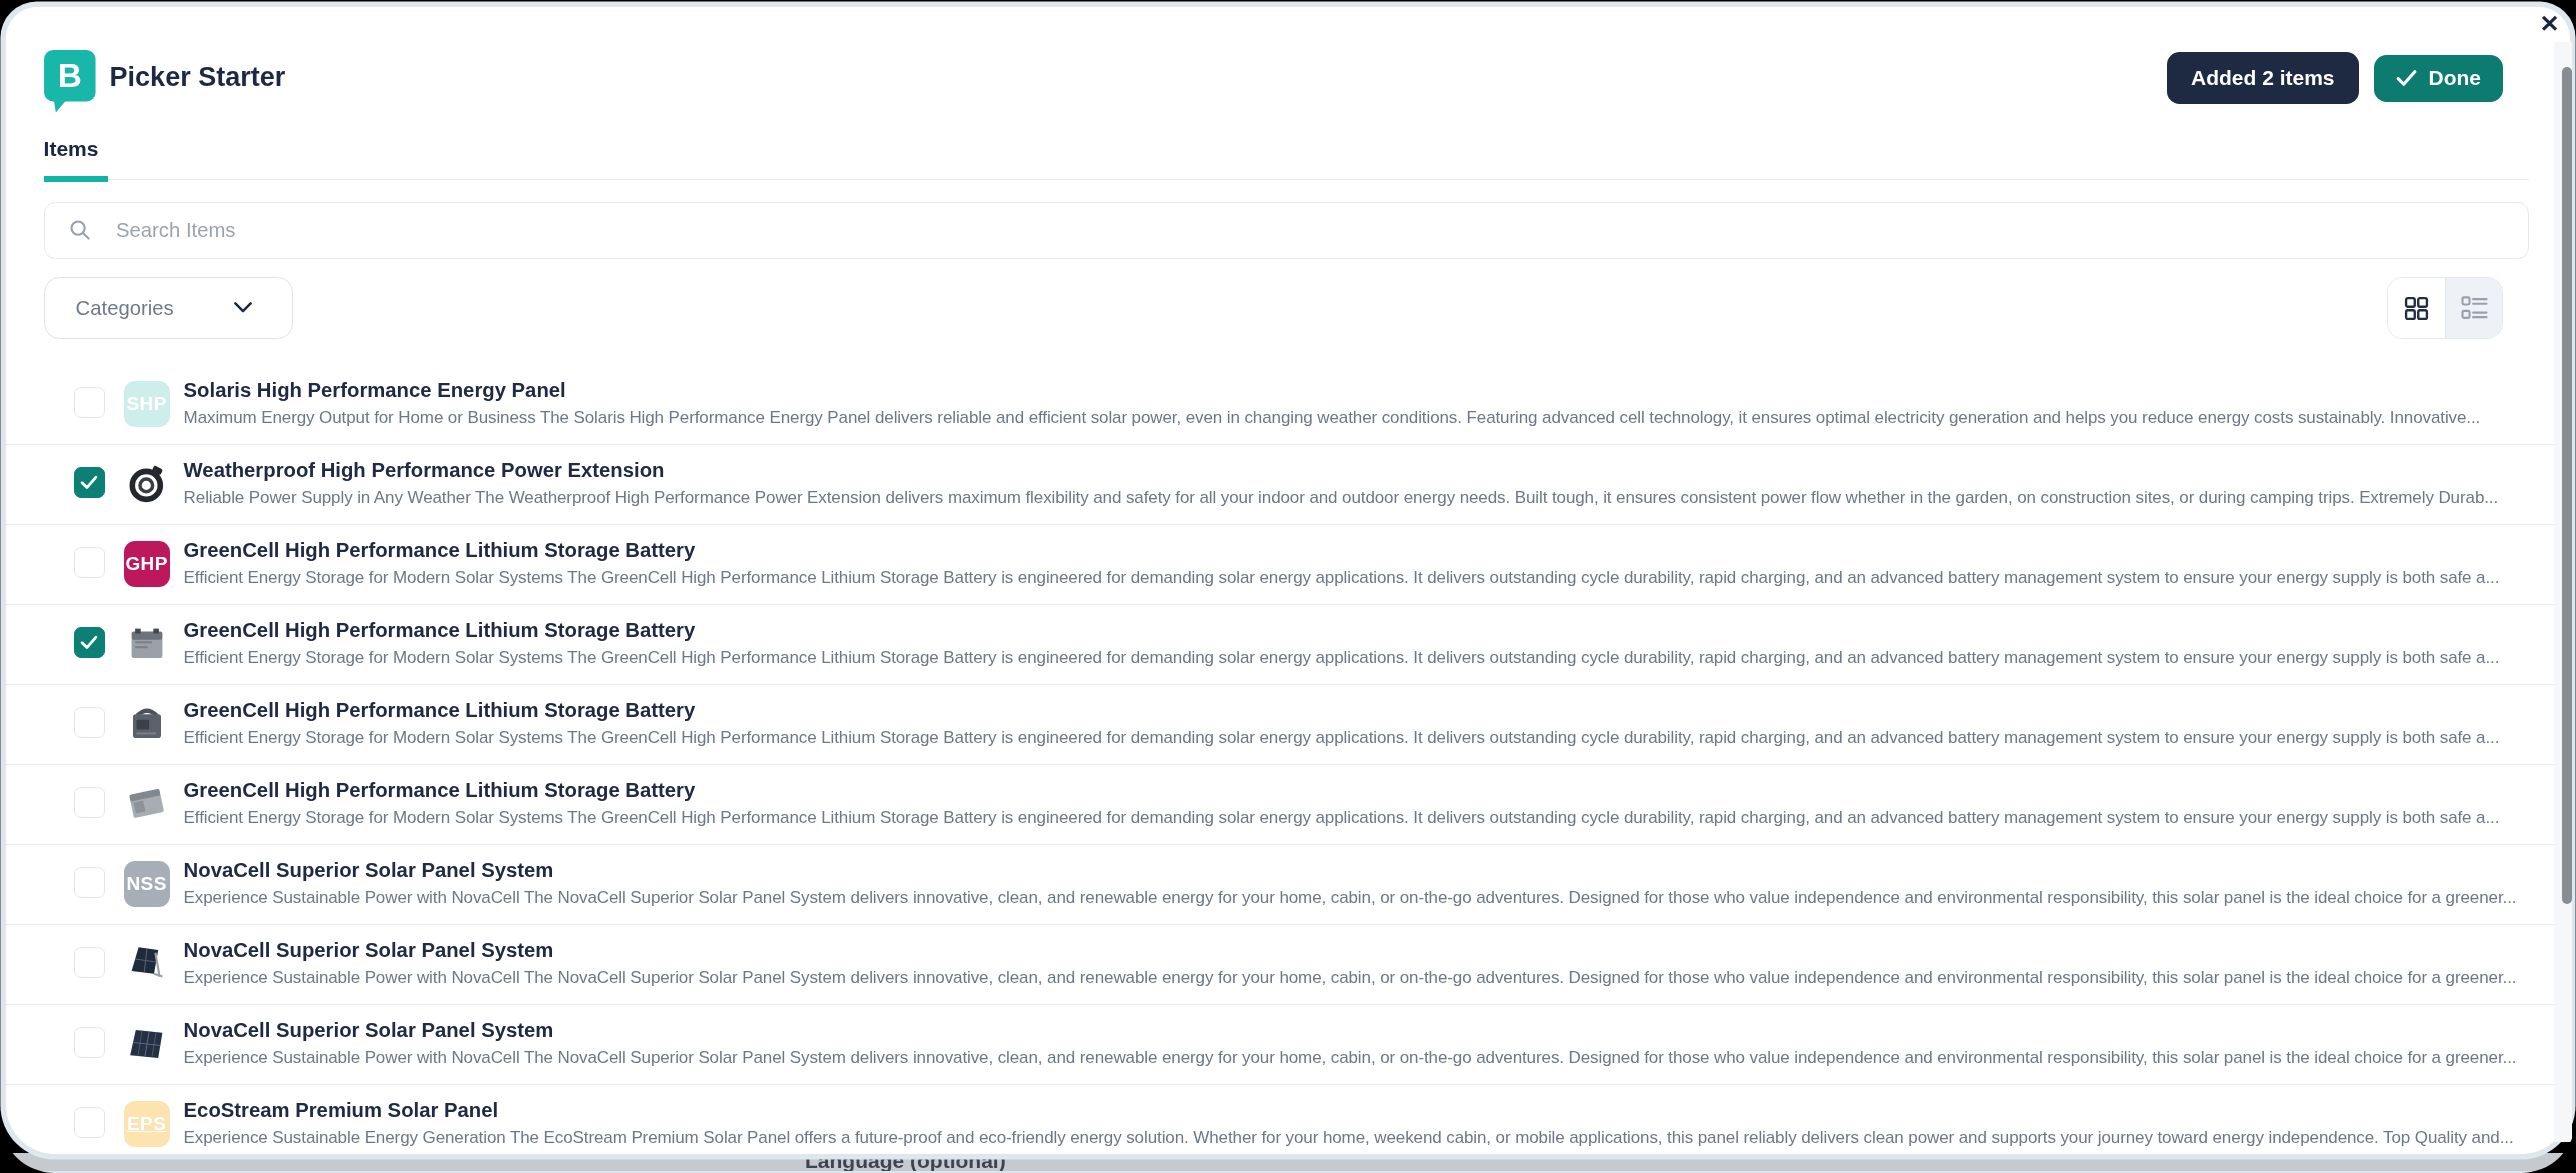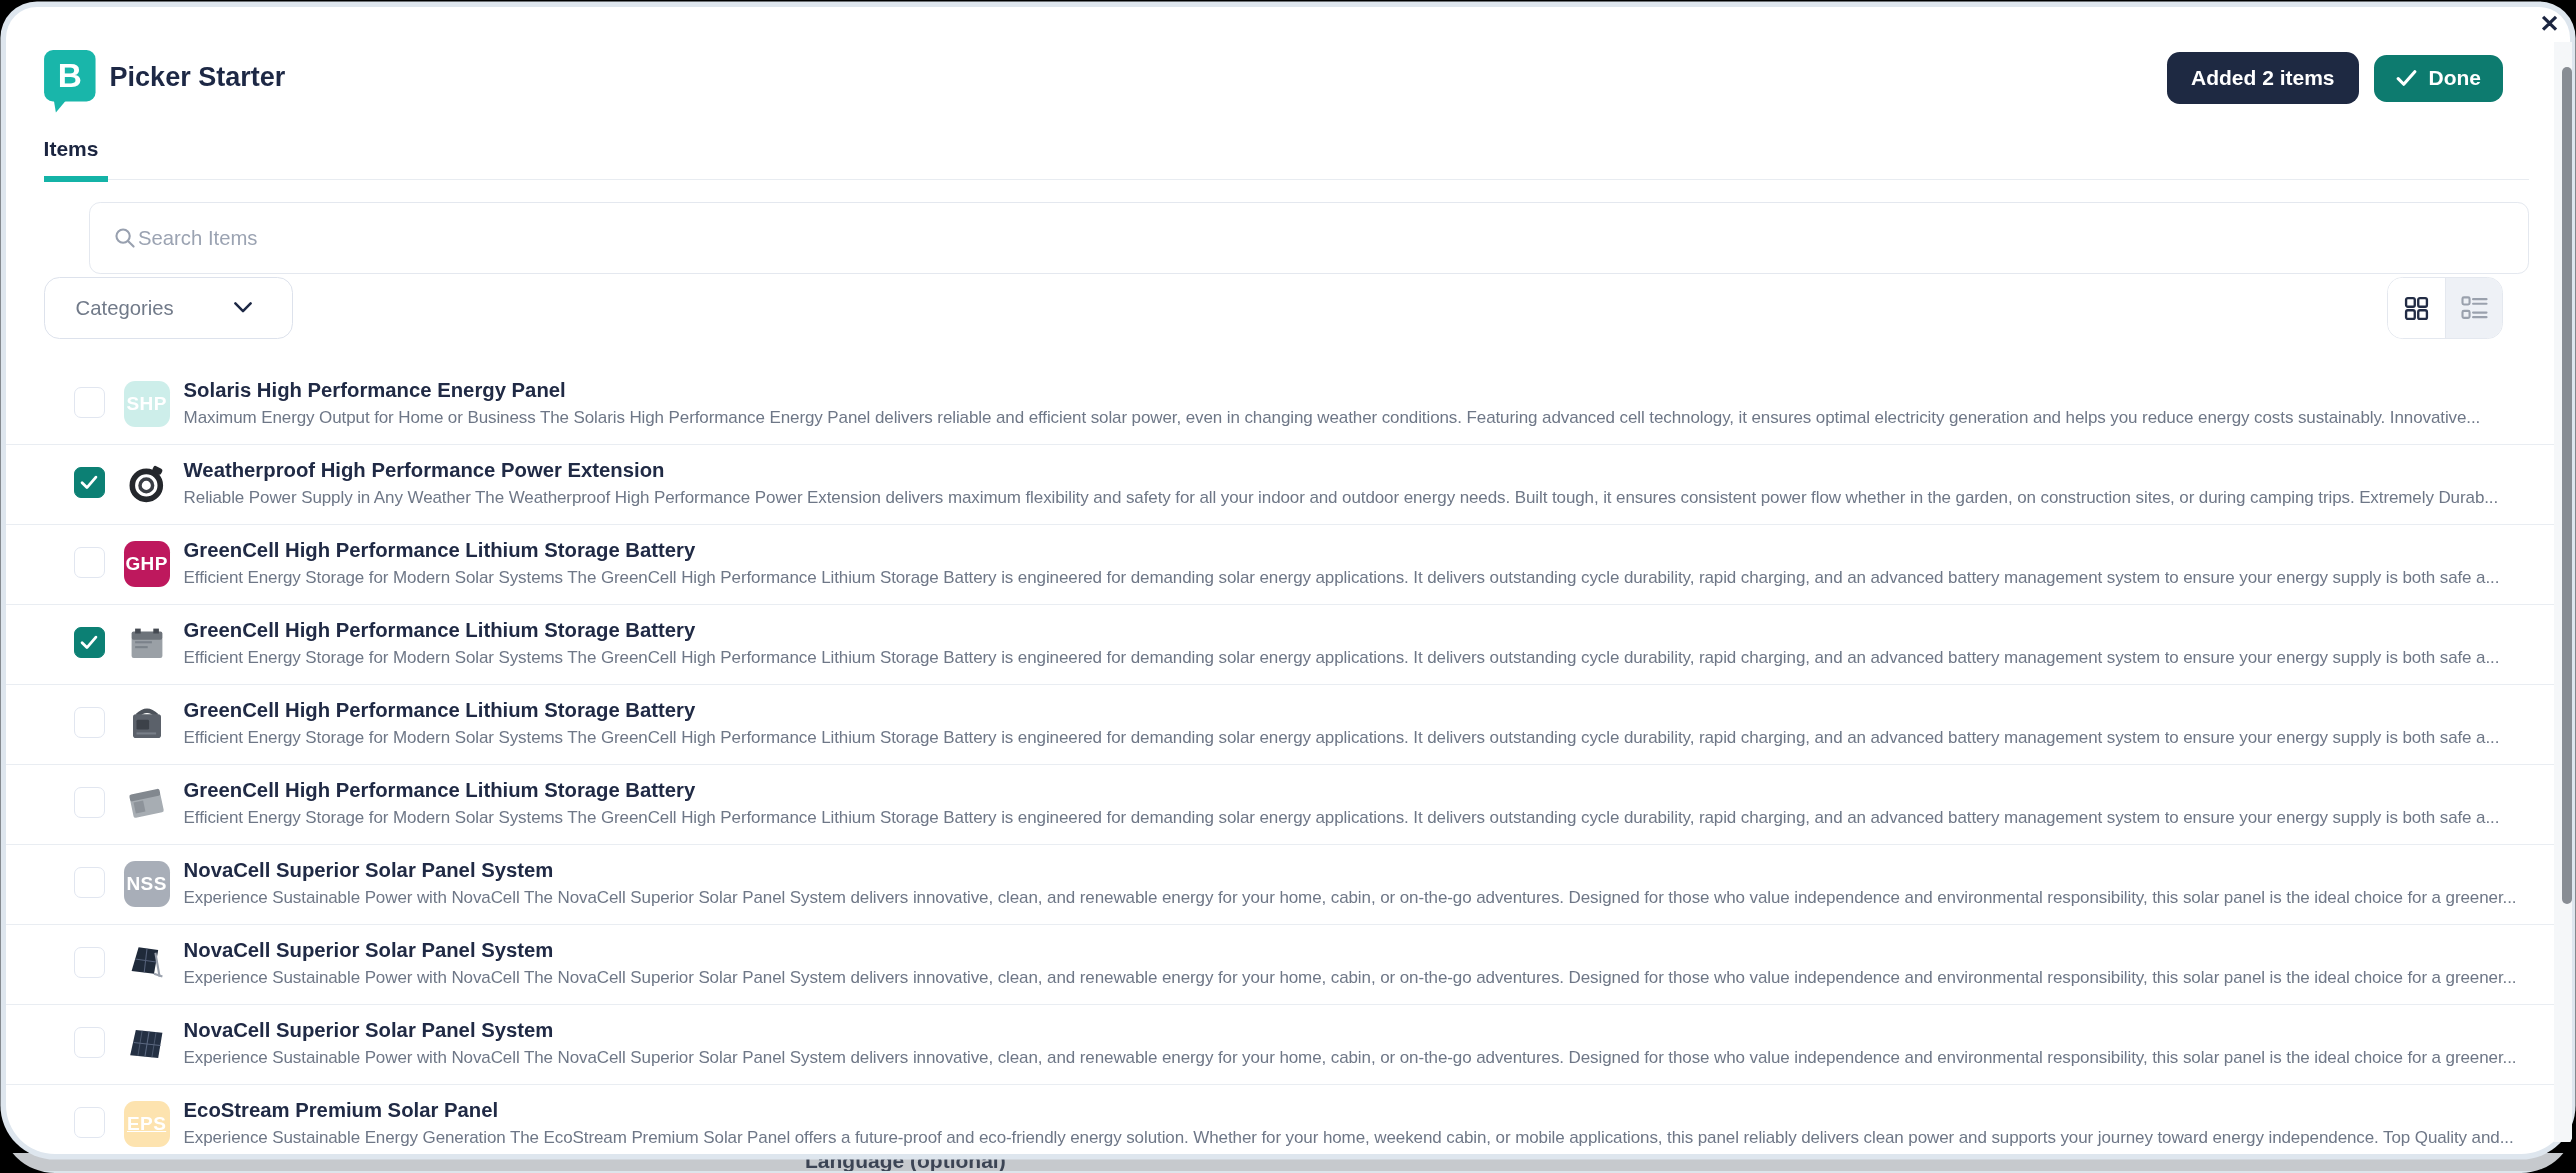--- a/index.html
+++ b/index.html
@@ -24,22 +24,22 @@
   #hdr-actions{position:absolute;right:67px;top:45px;display:flex;gap:15.4px;align-items:center;border-radius:24px;}
   .badge{background:var(--navy);color:#fff;font-size:21px;font-weight:700;height:52px;border-radius:12.6px;
     display:flex;align-items:center;padding:0 24px;}
   .btn-done{background:var(--done);color:#fff;font-size:21px;font-weight:700;height:47px;border-radius:12.6px;
     display:flex;align-items:center;gap:11.2px;padding:0 22.4px;cursor:pointer;}
   
   #tab-items{position:absolute;left:38px;top:130px;font-size:21px;font-weight:600;color:#1b2540;cursor:pointer;}
   #tab-underline{position:absolute;left:38px;top:169px;width:64px;height:6.3px;background:var(--teal);z-index:2;}
   #tab-divider{position:absolute;left:38px;right:41px;top:172px;height:1.4px;background:#e8ecf1;}
   
-  #search-box{position:absolute;left:38px;right:41px;top:195px;height:72px;border:1.4px solid #e4e8ef;border-radius:11.2px;
-    display:flex;align-items:center;gap:0;padding:0 24px;box-sizing:border-box;margin-left:45px;}
+  #search-box{position:absolute;left:38px;right:41px;top:195px;height:57px;border:1.4px solid #e4e8ef;border-radius:11.2px;
+    display:flex;align-items:center;gap:23px;padding:0 24px;box-sizing:border-box;}
   #search-input{border:none;outline:none;flex:1;font-size:20.3px;color:#30384a;font-family:inherit;background:transparent;}
   #search-input::placeholder{color:#9ba3b2;}
   
   #categories{position:absolute;left:38px;top:270px;width:249px;height:62px;border:1.4px solid #dde2ec;border-radius:15.4px;
     box-sizing:border-box;display:flex;align-items:center;justify-content:space-between;padding:0 40px 0 31px;cursor:pointer;background:#fff;}
   #categories .lbl{font-size:20.3px;color:#717a89;}
   #view-toggle{position:absolute;right:67px;top:270px;width:116px;height:62px;border:1.4px solid #e4e8ef;border-radius:15.4px;
     box-sizing:border-box;display:flex;overflow:hidden;}
   .vt{flex:1;display:flex;align-items:center;justify-content:center;cursor:pointer;}
   .vt.active{background:#fff;}

